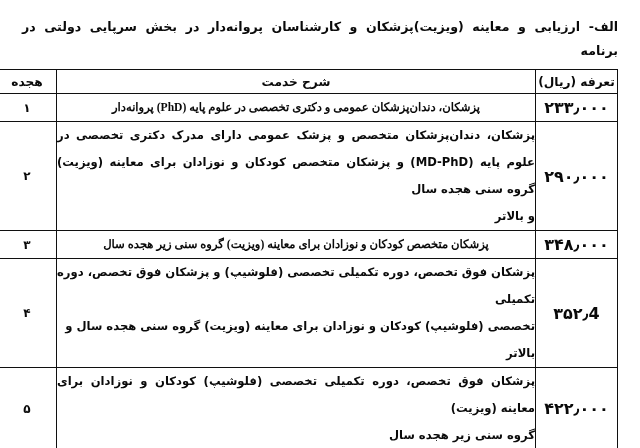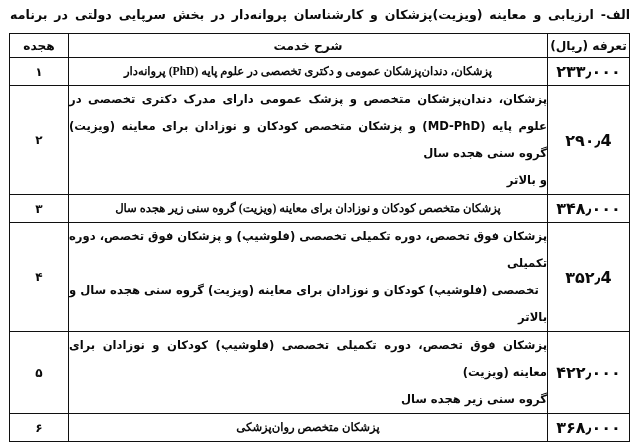--- a/index.html
+++ b/index.html
@@ -13,21 +13,21 @@
     overflow: hidden;
     font-family: "DejaVu Sans", "Liberation Sans", sans-serif;
     color: #0a0a0a;
     direction: rtl;
   }
   .page {
     position: relative;
     width: 640px;
     height: 448px;
     box-sizing: border-box;
-    padding: 0;
+    padding: 12px;
   }
   .intro {
     padding: 3px 10px 0 10px;
     font-size: 12.6px;
     line-height: 24px;
     font-weight: bold;
     text-align: justify;
     text-align-last: justify;
     letter-spacing: 0px;
     word-spacing: 1px;
@@ -78,21 +78,21 @@
     padding: 1px 5px 1px 5px;
   }
   .desc-1line { text-align: center; font-family: Liberation Serif, serif; }
   .desc-multi {
     text-align: justify;
     text-align-last: right;
     margin-top: 28px;
   }
   .desc-multi .last {
     display: block;
-    text-align: left;
+    text-align: right;
   }
 </style>
 </head>
 <body>
 
 <div class="page">
 
   <div class="intro">
     <div class="line1">الف- ارزیابی و معاینه (ویزیت)پزشکان و کارشناسان پروانه‌دار در بخش سرپایی دولتی در برنامه</div>
   </div>
@@ -110,21 +110,21 @@
         <th class="h-cell">هجده</th>
       </tr>
     </thead>
     <tbody>
         <tr>
           <td class="tariff-cell">۲۳۳٫۰۰۰</td>
           <td class="desc-cell desc-1line"><span>پزشکان، دندان‌پزشکان عمومی و دکتری تخصصی در علوم پایه (PhD) پروانه‌دار</span></td>
           <td class="no-cell">۱</td>
         </tr>
         <tr>
-          <td class="tariff-cell">۲۹۰٫4</td>
+          <td class="tariff-cell">۲۹۰٫۰۰۰</td>
           <td class="desc-cell desc-multi"><span>پزشکان، دندان‌پزشکان متخصص و پزشک عمومی دارای مدرک دکتری تخصصی در علوم پایه</span> <span>(MD-PhD) و پزشکان متخصص کودکان و نوزادان برای معاینه (ویزیت) گروه سنی هجده سال</span> <span class="last">و بالاتر</span></td>
           <td class="no-cell">۲</td>
         </tr>
         <tr>
           <td class="tariff-cell">۳۴۸٫۰۰۰</td>
           <td class="desc-cell desc-1line"><span>پزشکان متخصص کودکان و نوزادان برای معاینه (ویزیت) گروه سنی زیر هجده سال</span></td>
           <td class="no-cell">۳</td>
         </tr>
         <tr>
           <td class="tariff-cell">۳۵۲٫4</td>

